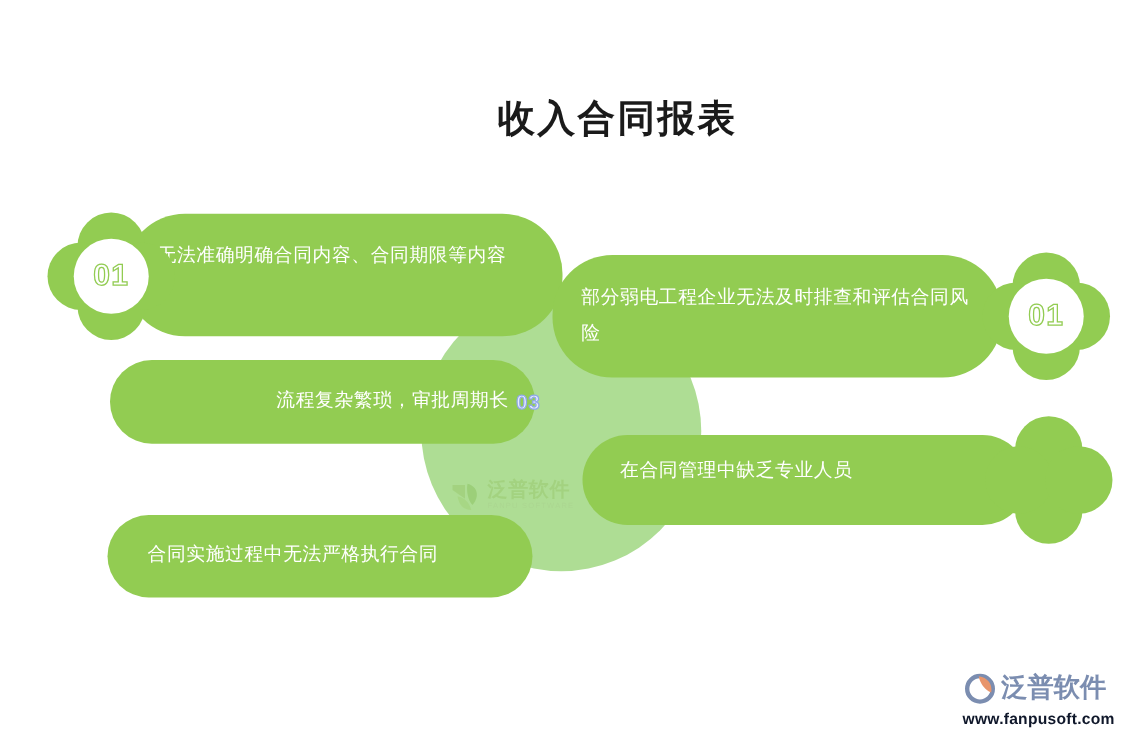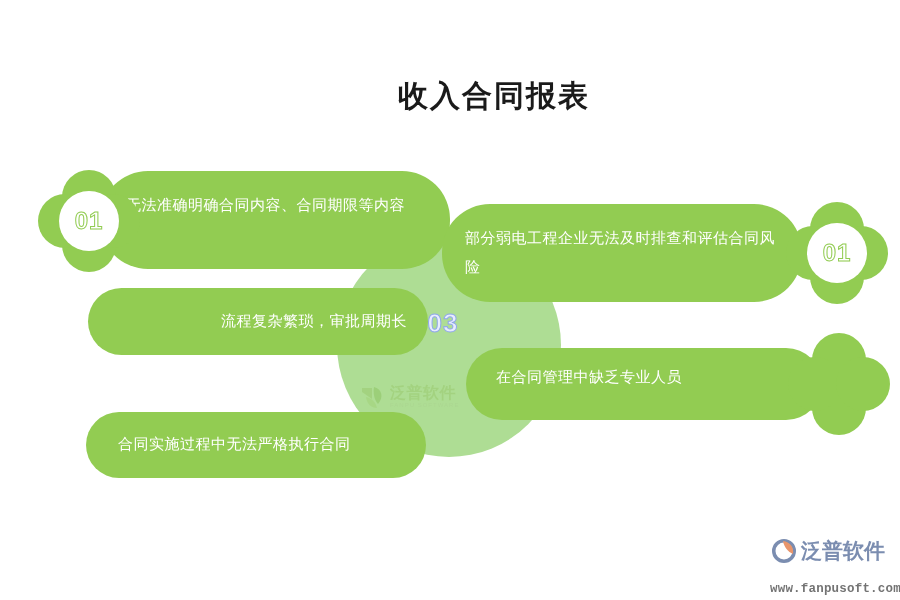--- a/index.html
+++ b/index.html
@@ -44,22 +44,21 @@
     width: 224px;
     height: 224px;
     border-radius: 50%;
     background: #aedd94;
   }
 
   
   .center-num {
     position: absolute;
     width: 60px;
-    text-align: center;
-    font-size: 26px;
+    font-size: 16px;
     font-weight: bold;
     color: #e8ecff;
     -webkit-text-stroke: 1px #8fa8e8;
     letter-spacing: 1px;
     line-height: 28px;
   }
 
   
   .bar {
     position: absolute;
@@ -171,27 +170,27 @@
     margin-right: 3px;
   }
   .logo-name {
     font-size: 21px;
     font-weight: bold;
     color: #7b8db0;
     letter-spacing: 0px;
     line-height: 24px;
   }
   .logo-url {
-    font-family: Liberation Mono, monospace;
+    font-family: Liberation Sans, sans-serif;
     font-size: 12.5px;
     font-weight: bold;
-    color: #737373;
+    color: #0f172a;
     letter-spacing: 0.2px;
     line-height: 16px;
-    margin-top: 15px;
+    margin-top: 1px;
   }
 </style>
 </head>
 <body>
 
 <div id="canvas">
 
   <div class="page-title">收入合同报表</div>
 
   <div class="center-circle"></div>

